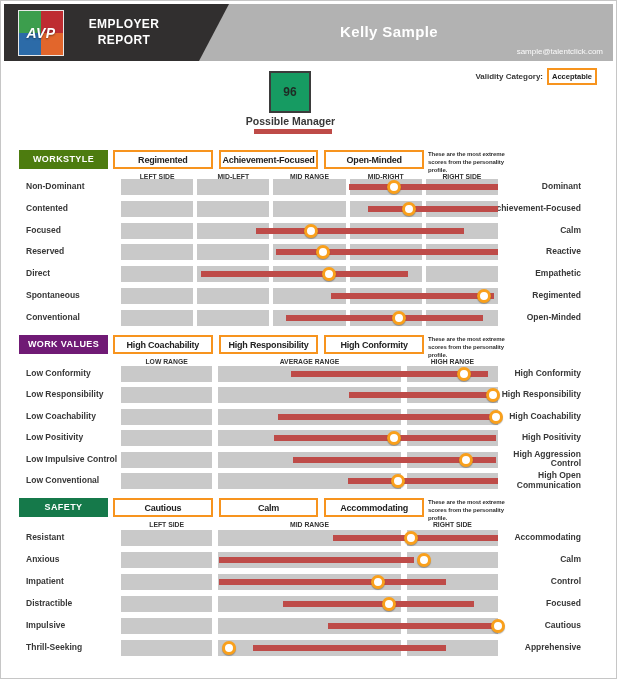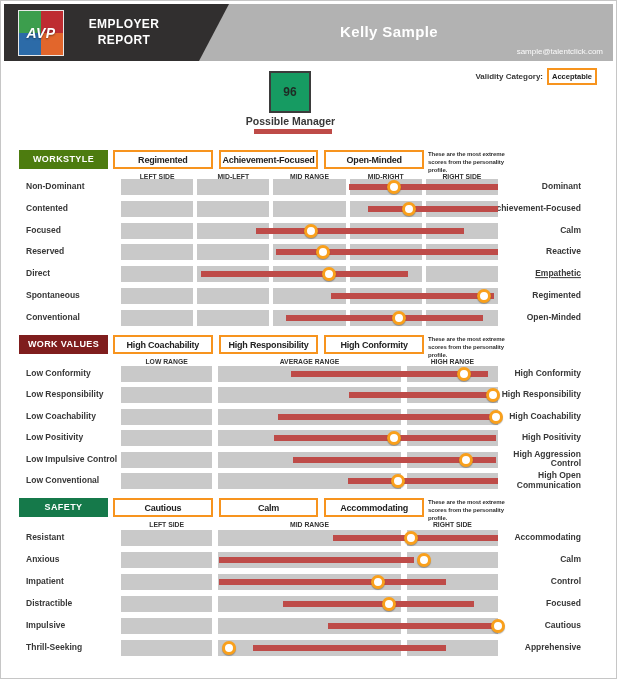--- a/index.html
+++ b/index.html
@@ -152,21 +152,21 @@
           <div class="seg" style="flex: 1 1 0%;"></div>
           <div class="seg" style="flex: 1 1 0%;"></div>
           <div class="seg" style="flex: 1 1 0%;"></div>
           <div class="seg" style="flex: 1 1 0%;"></div>
           <div class="seg" style="flex: 1 1 0%;"></div>
         </div>
         <div class="bar" style="left: 41.1%; width: 58.9%;"></div>
         <div class="marker" style="left: 53.6%;"></div>
       </div>
       <div class="row-label left" style="top: 273.2px;">Direct</div>
-      <div class="row-label right" style="top: 273.2px; text-decoration: underline;">Empathetic</div>
+      <div class="row-label right" style="top: 273.2px;">Empathetic</div>
       <div class="track" style="top: 265.2px;">
         <div class="segs" style="gap: 4px;">
           <div class="seg" style="flex: 1 1 0%;"></div>
           <div class="seg" style="flex: 1 1 0%;"></div>
           <div class="seg" style="flex: 1 1 0%;"></div>
           <div class="seg" style="flex: 1 1 0%;"></div>
           <div class="seg" style="flex: 1 1 0%;"></div>
         </div>
         <div class="bar" style="left: 21.2%; width: 54.9%;"></div>
         <div class="marker" style="left: 55.2%;"></div>
@@ -190,21 +190,21 @@
         <div class="segs" style="gap: 4px;">
           <div class="seg" style="flex: 1 1 0%;"></div>
           <div class="seg" style="flex: 1 1 0%;"></div>
           <div class="seg" style="flex: 1 1 0%;"></div>
           <div class="seg" style="flex: 1 1 0%;"></div>
           <div class="seg" style="flex: 1 1 0%;"></div>
         </div>
         <div class="bar" style="left: 43.8%; width: 52.2%;"></div>
         <div class="marker" style="left: 73.7%;"></div>
       </div>
-      <div class="sec-title" style="top: 334px; background: #7f1d1d;">WORK VALUES</div>
+      <div class="sec-title" style="top: 334px; background: #701a75;">WORK VALUES</div>
       <div class="trait-row" style="top: 334px;">
         <div class="trait-box">High Coachability</div>
         <div class="trait-box">High Responsibility</div>
         <div class="trait-box">High Conformity</div>
       </div>
       <div class="note" style="top: 334px;">These are the most extreme scores from the personality profile.</div>
       <div class="col-labels" style="top: 357px; gap: 6px;">
         <div class="col-label" style="flex: 1 1 0%;">LOW RANGE</div>
         <div class="col-label" style="flex: 2 1 0%;">AVERAGE RANGE</div>
         <div class="col-label" style="flex: 1 1 0%;">HIGH RANGE</div>

